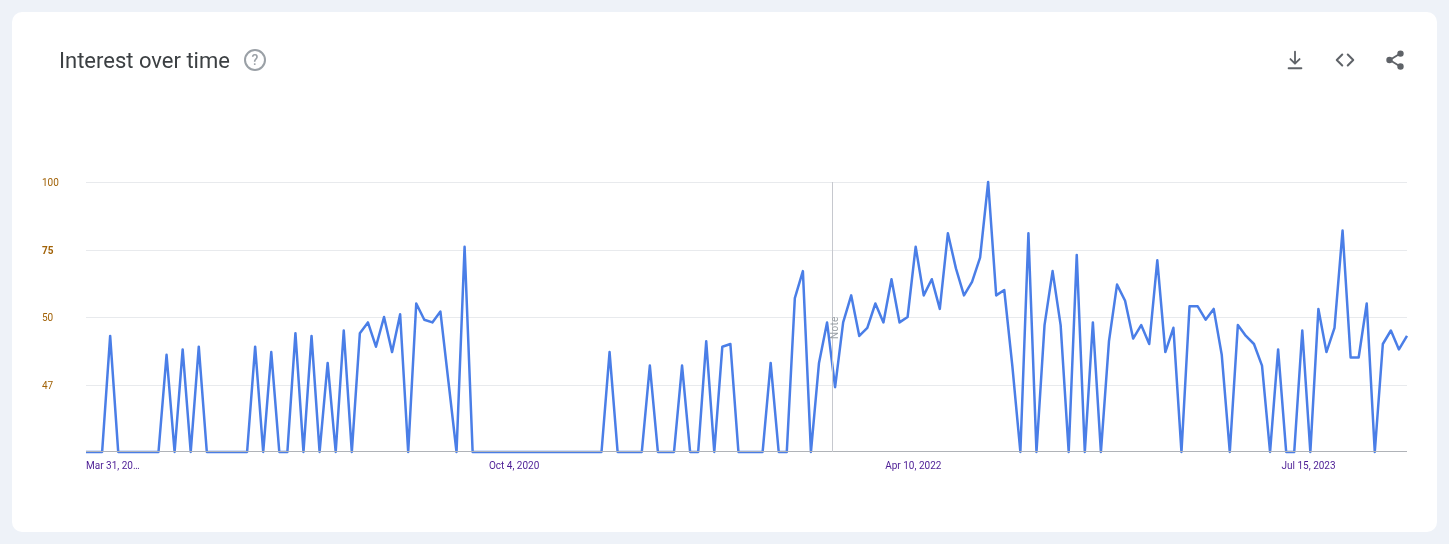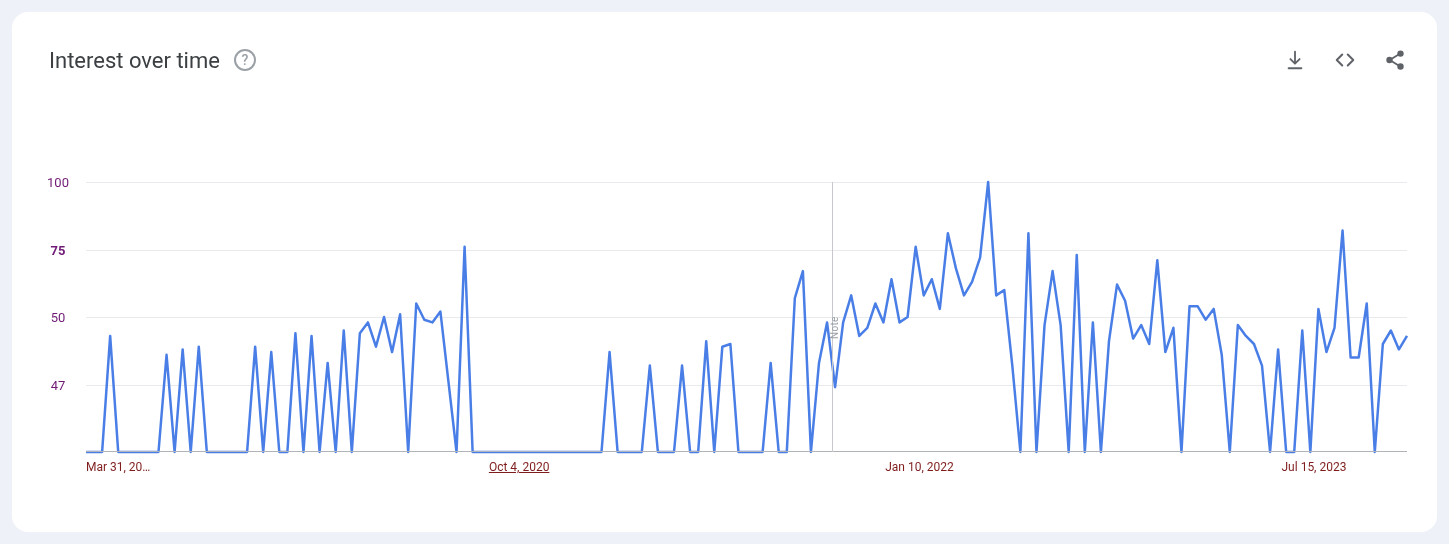--- a/index.html
+++ b/index.html
@@ -6,24 +6,24 @@
     body {
       font-family: 'Google Sans', Roboto, Arial, sans-serif;
       background: #eef2f8;
       padding: 12px;
       width: 1449px;
       height: 544px;
       overflow: hidden;
     }
     .card {
       background: #fff;
-      border-radius: 16px;
+      border-radius: 10px;
       width: 100%;
       height: 520px;
-      padding: 28px 30px 30px 37px;
+      padding: 28px 30px 30px 47px;
       position: relative;
     }
     .header {
       display: flex;
       align-items: center;
       justify-content: space-between;
       height: 40px;
     }
     .title-wrap {
       display: flex;
@@ -73,24 +73,24 @@
     .y-axis {
       position: absolute;
       left: 0;
       top: 0;
       bottom: 0;
       width: 38px;
     }
     .y-tick {
       position: absolute;
       left: 0;
-      font-size: 13px;
-      color: #701a75;
+      font-size: 10px;
+      color: #a16207;
       transform: translateY(-50%);
-      text-align: center;
+      text-align: left;
       width: 32px;
     }
     .plot {
       position: absolute;
       left: 44px;
       right: 0;
       top: 0;
       bottom: 0;
     }
     .grid-line {
@@ -128,22 +128,22 @@
     .x-axis {
       position: absolute;
       left: 44px;
       right: 0;
       top: 100%;
       height: 22px;
       margin-top: 8px;
     }
     .x-tick {
       position: absolute;
-      font-size: 12px;
-      color: #7f1d1d;
+      font-size: 10px;
+      color: #4c1d95;
       white-space: nowrap;
       transform: translateX(0);
     }
     svg.series {
       position: absolute;
       left: 0; top: 0; width: 100%; height: 100%;
       overflow: visible;
     }
   </style>
 </head>
@@ -196,18 +196,18 @@
         <svg class="series" preserveAspectRatio="none" viewBox="0 0 1000 1000">
           <polyline points="0.00,1000.00 6.10,1000.00 12.20,1000.00 18.29,570.00 24.39,1000.00 30.49,1000.00 36.59,1000.00 42.68,1000.00 48.78,1000.00 54.88,1000.00 60.98,640.00 67.07,1000.00 73.17,620.00 79.27,1000.00 85.37,610.00 91.46,1000.00 97.56,1000.00 103.66,1000.00 109.76,1000.00 115.85,1000.00 121.95,1000.00 128.05,610.00 134.15,1000.00 140.24,630.00 146.34,1000.00 152.44,1000.00 158.54,560.00 164.63,1000.00 170.73,570.00 176.83,1000.00 182.93,670.00 189.02,1000.00 195.12,550.00 201.22,1000.00 207.32,560.00 213.41,520.00 219.51,610.00 225.61,500.00 231.71,630.00 237.80,490.00 243.90,1000.00 250.00,450.00 256.10,510.00 262.20,520.00 268.29,480.00 274.39,740.00 280.49,1000.00 286.59,240.00 292.68,1000.00 298.78,1000.00 304.88,1000.00 310.98,1000.00 317.07,1000.00 323.17,1000.00 329.27,1000.00 335.37,1000.00 341.46,1000.00 347.56,1000.00 353.66,1000.00 359.76,1000.00 365.85,1000.00 371.95,1000.00 378.05,1000.00 384.15,1000.00 390.24,1000.00 396.34,630.00 402.44,1000.00 408.54,1000.00 414.63,1000.00 420.73,1000.00 426.83,680.00 432.93,1000.00 439.02,1000.00 445.12,1000.00 451.22,680.00 457.32,1000.00 463.41,1000.00 469.51,590.00 475.61,1000.00 481.71,610.00 487.80,600.00 493.90,1000.00 500.00,1000.00 506.10,1000.00 512.20,1000.00 518.29,670.00 524.39,1000.00 530.49,1000.00 536.59,430.00 542.68,330.00 548.78,1000.00 554.88,670.00 560.98,520.00 567.07,760.00 573.17,520.00 579.27,420.00 585.37,570.00 591.46,540.00 597.56,450.00 603.66,520.00 609.76,360.00 615.85,520.00 621.95,500.00 628.05,240.00 634.15,420.00 640.24,360.00 646.34,470.00 652.44,190.00 658.54,320.00 664.63,420.00 670.73,370.00 676.83,280.00 682.93,0.00 689.02,420.00 695.12,400.00 701.22,680.00 707.32,1000.00 713.41,190.00 719.51,1000.00 725.61,530.00 731.71,330.00 737.80,530.00 743.90,1000.00 750.00,270.00 756.10,1000.00 762.20,520.00 768.29,1000.00 774.39,590.00 780.49,380.00 786.59,440.00 792.68,580.00 798.78,530.00 804.88,600.00 810.98,290.00 817.07,630.00 823.17,540.00 829.27,1000.00 835.37,460.00 841.46,460.00 847.56,510.00 853.66,470.00 859.76,640.00 865.85,1000.00 871.95,530.00 878.05,570.00 884.15,600.00 890.24,680.00 896.34,1000.00 902.44,620.00 908.54,1000.00 914.63,1000.00 920.73,550.00 926.83,1000.00 932.93,470.00 939.02,630.00 945.12,540.00 951.22,180.00 957.32,650.00 963.41,650.00 969.51,450.00 975.61,1000.00 981.71,600.00 987.80,550.00 993.90,620.00 1000.00,570.00 " fill="none" stroke="#4a7ee7" stroke-width="10" vector-effect="non-scaling-stroke" stroke-linejoin="round" style="stroke-width: 2.5px;"></polyline>
         </svg>
       <div class="baseline"></div>
     <div class="note-line" style="left: 56.5%;">
           <div class="note-label">Note</div>
         </div>
       </div>
     <div class="x-axis">
         <div class="x-tick" style="left: 0%;">Mar 31, 20…</div>
-        <div class="x-tick" style="left: 30.5%; text-decoration: underline;">Oct 4, 2020</div>
-        <div class="x-tick" style="left: 60.5%;">Jan 10, 2022</div>
+        <div class="x-tick" style="left: 30.5%;">Oct 4, 2020</div>
+        <div class="x-tick" style="left: 60.5%;">Apr 10, 2022</div>
         <div class="x-tick" style="left: 90.5%;">Jul 15, 2023</div>
       </div>
   </div>
 </div>
 
 </body></html>

